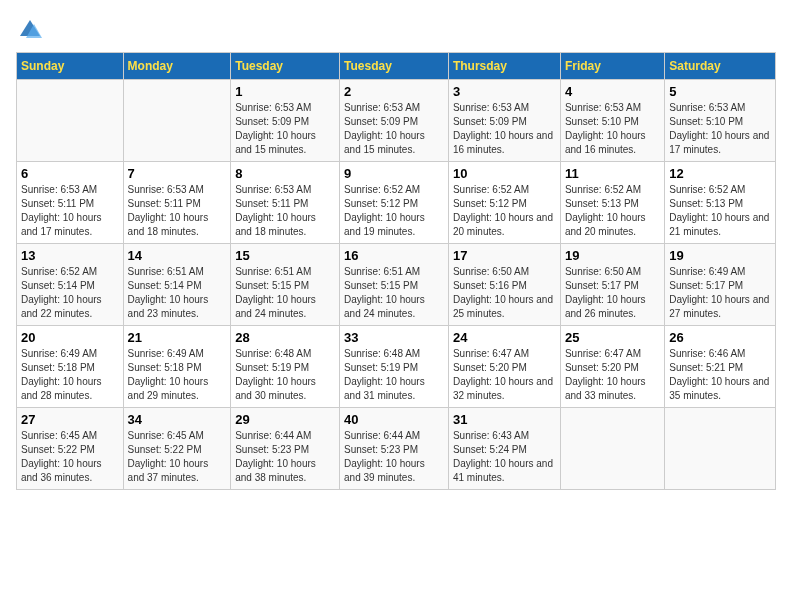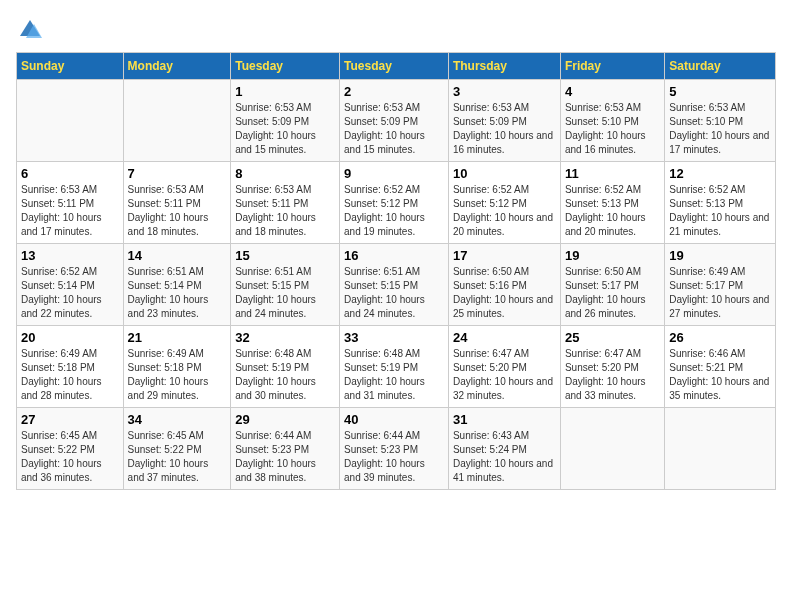--- a/index.html
+++ b/index.html
@@ -241,21 +241,21 @@
 Sunset: 5:18 PM
 Daylight: 10 hours and 28 minutes.</div>
         </td>
         <td>
           <div class="day-num">21</div>
           <div class="day-info" style="white-space: pre-line;">Sunrise: 6:49 AM
 Sunset: 5:18 PM
 Daylight: 10 hours and 29 minutes.</div>
         </td>
         <td>
-          <div class="day-num">32</div>
+          <div class="day-num">28</div>
           <div class="day-info" style="white-space: pre-line;">Sunrise: 6:48 AM
 Sunset: 5:19 PM
 Daylight: 10 hours and 30 minutes.</div>
         </td>
         <td>
           <div class="day-num">33</div>
           <div class="day-info" style="white-space: pre-line;">Sunrise: 6:48 AM
 Sunset: 5:19 PM
 Daylight: 10 hours and 31 minutes.</div>
         </td>

